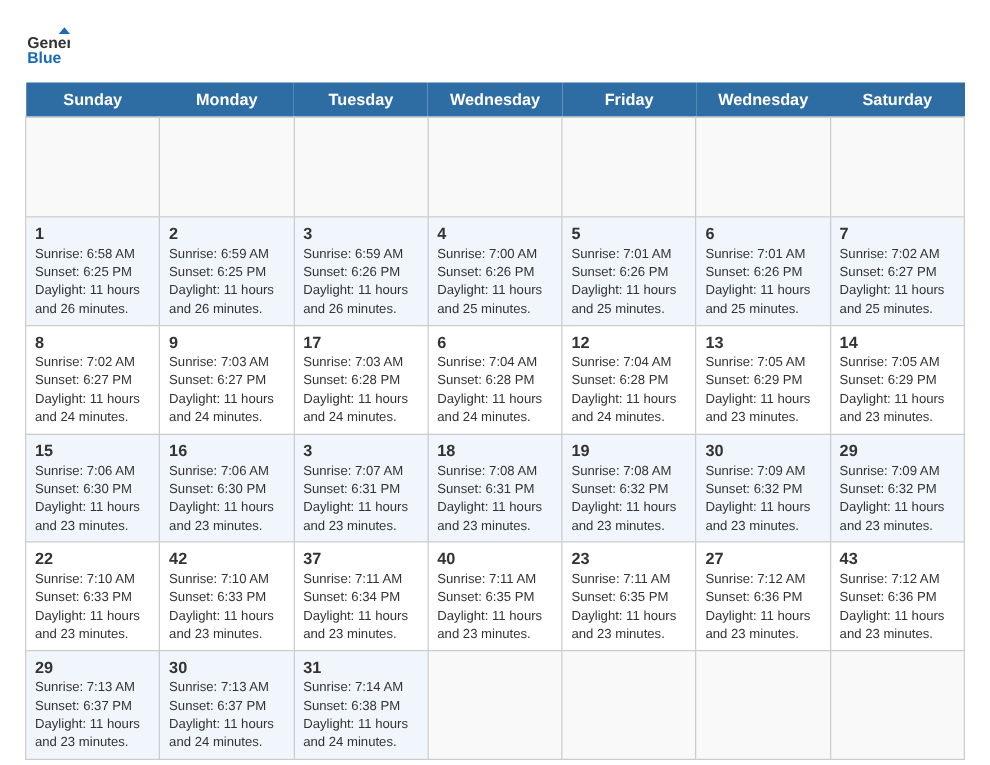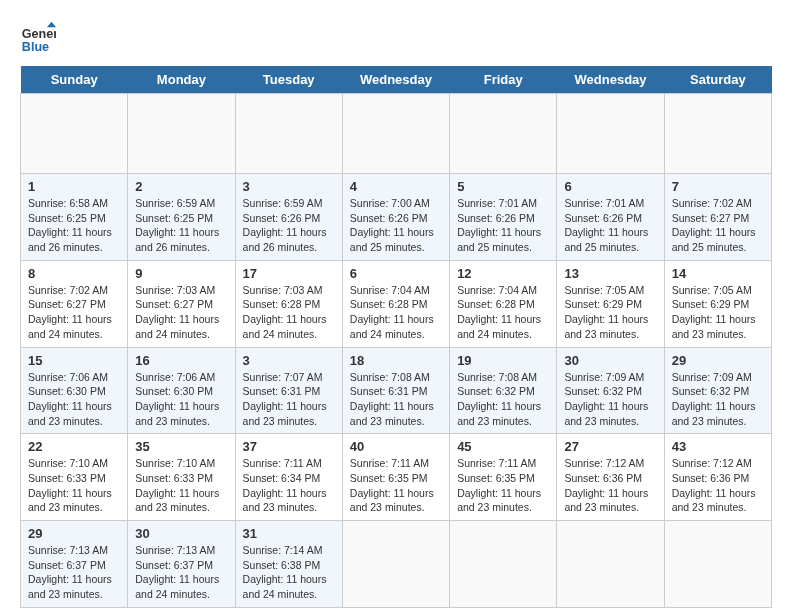--- a/index.html
+++ b/index.html
@@ -205,33 +205,33 @@
           <div class="day-num">29</div>
           <div class="day-detail">Sunrise: 7:09 AM<br>Sunset: 6:32 PM<br>Daylight: 11 hours and 23 minutes.</div>
         </td>
       </tr>
       <tr>
         <td>
           <div class="day-num">22</div>
           <div class="day-detail">Sunrise: 7:10 AM<br>Sunset: 6:33 PM<br>Daylight: 11 hours and 23 minutes.</div>
         </td>
         <td>
-          <div class="day-num">35</div>
+          <div class="day-num">42</div>
           <div class="day-detail">Sunrise: 7:10 AM<br>Sunset: 6:33 PM<br>Daylight: 11 hours and 23 minutes.</div>
         </td>
         <td>
           <div class="day-num">37</div>
           <div class="day-detail">Sunrise: 7:11 AM<br>Sunset: 6:34 PM<br>Daylight: 11 hours and 23 minutes.</div>
         </td>
         <td>
           <div class="day-num">40</div>
           <div class="day-detail">Sunrise: 7:11 AM<br>Sunset: 6:35 PM<br>Daylight: 11 hours and 23 minutes.</div>
         </td>
         <td>
-          <div class="day-num">45</div>
+          <div class="day-num">23</div>
           <div class="day-detail">Sunrise: 7:11 AM<br>Sunset: 6:35 PM<br>Daylight: 11 hours and 23 minutes.</div>
         </td>
         <td>
           <div class="day-num">27</div>
           <div class="day-detail">Sunrise: 7:12 AM<br>Sunset: 6:36 PM<br>Daylight: 11 hours and 23 minutes.</div>
         </td>
         <td>
           <div class="day-num">43</div>
           <div class="day-detail">Sunrise: 7:12 AM<br>Sunset: 6:36 PM<br>Daylight: 11 hours and 23 minutes.</div>
         </td>

